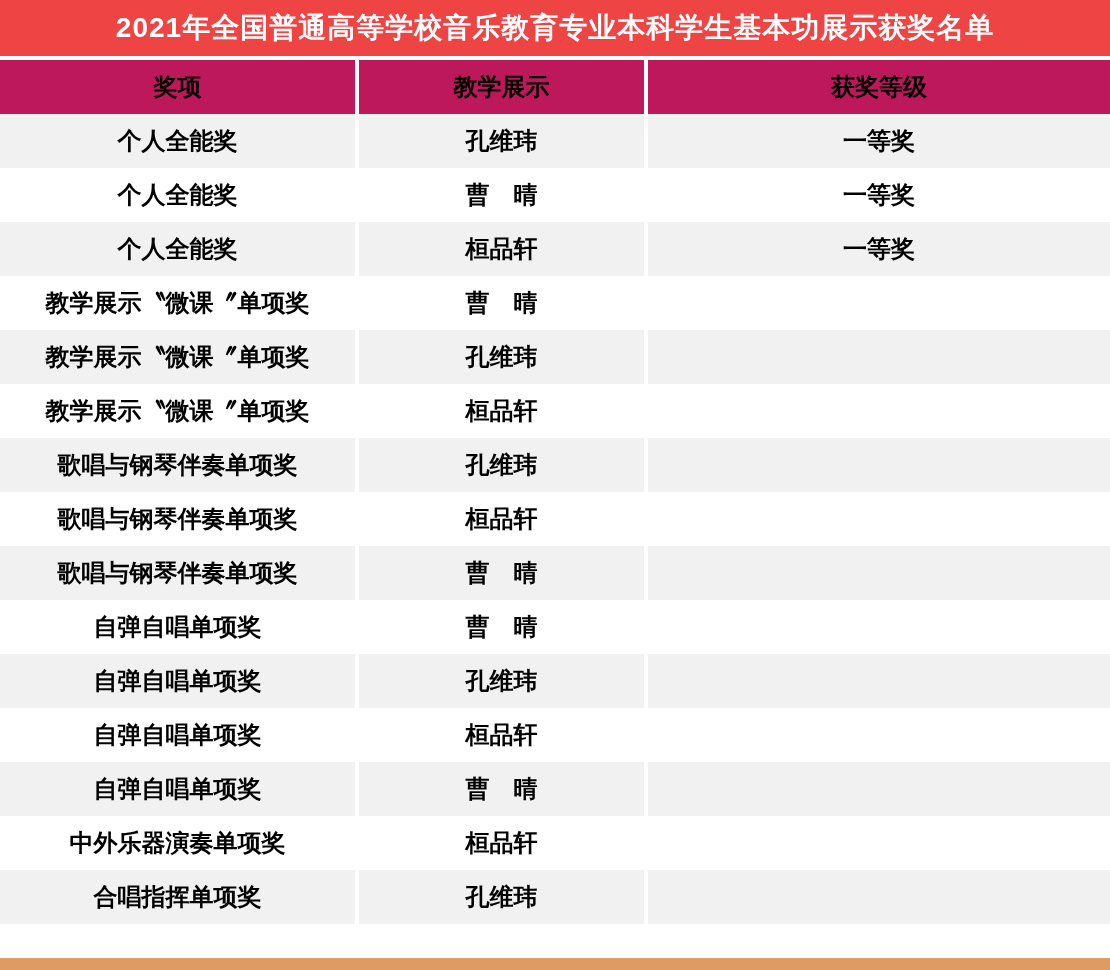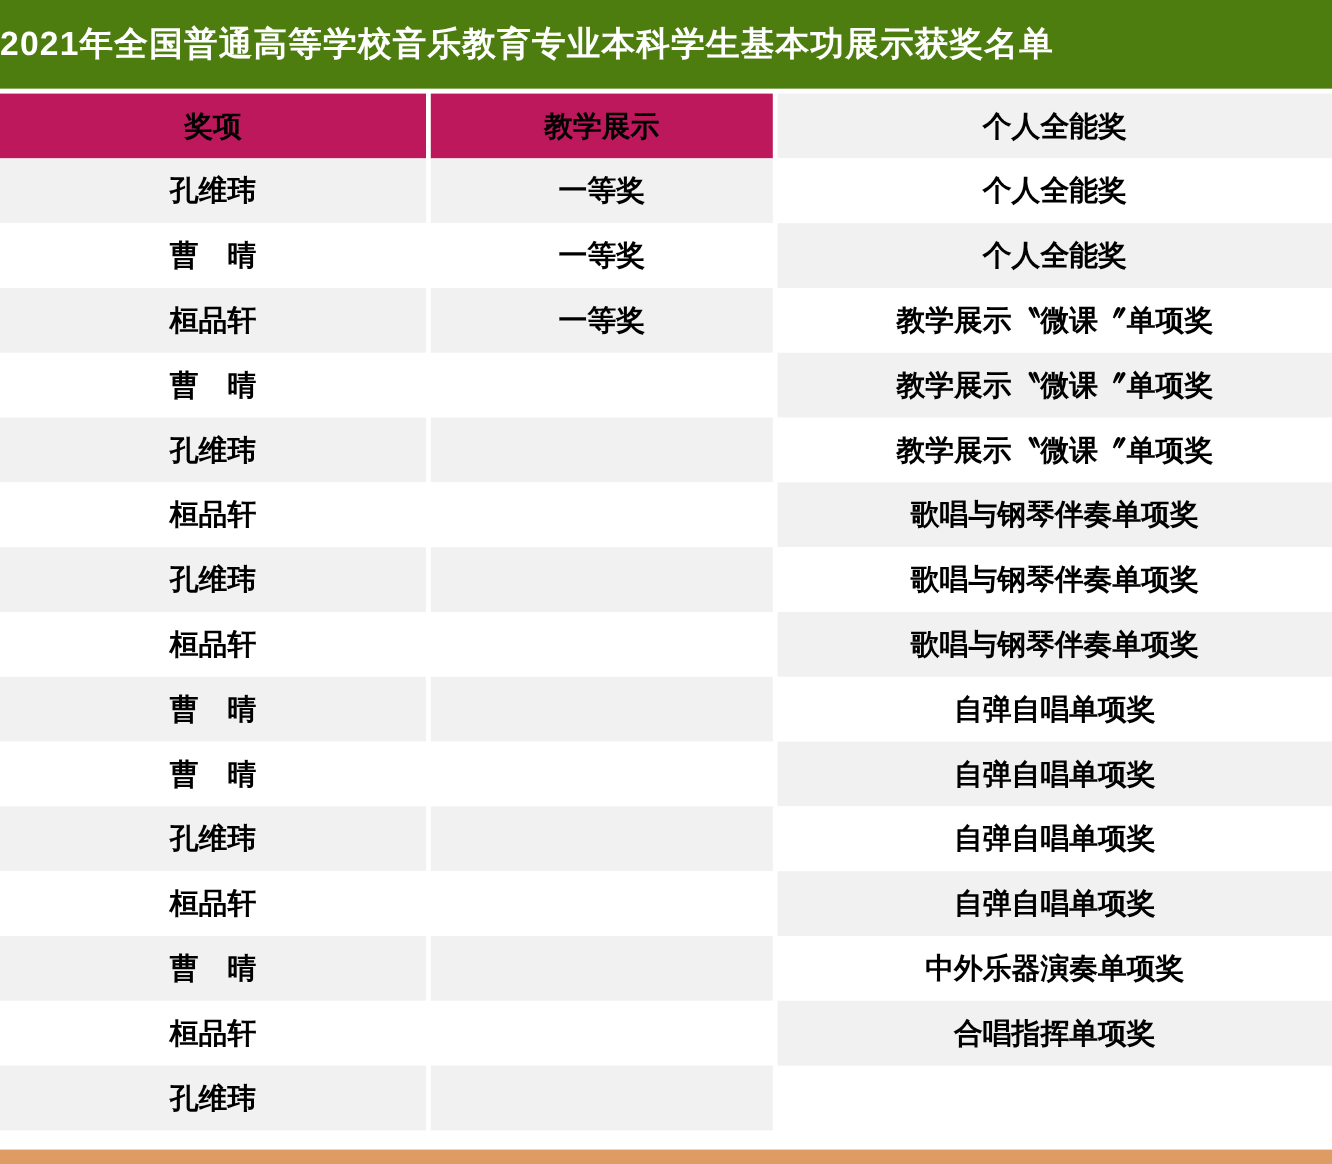--- a/index.html
+++ b/index.html
@@ -8,24 +8,25 @@
     background: #ffffff;
     font-family: "Liberation Sans", "DejaVu Sans", sans-serif;
     overflow: hidden;
   }
   .page {
     position: relative;
     width: 1110px; height: 970px;
     background: #ffffff;
   }
   .title-bar {
-    height: 74px;
-    background: #4d7c0f;
+    height: 56px;
+    background: #ef4444;
     display: flex;
     align-items: center;
+    justify-content: center;
   }
   .title-bar .title-text {
     color: #ffffff;
     font-size: 28px;
     font-weight: bold;
     letter-spacing: 1px;
   }
   .title-gap { height: 4px; background: #ffffff; }
   .awards-table {
     display: grid;
@@ -61,20 +62,21 @@
 
   <div class="title-bar">
     <span class="title-text">2021年全国普通高等学校音乐教育专业本科学生基本功展示获奖名单</span>
   </div>
 
   <div class="title-gap"></div>
 
   <div class="awards-table">
     <div class="cell header-cell">奖项</div>
     <div class="cell header-cell">教学展示</div>
+    <div class="cell header-cell">获奖等级</div>
 
     <div class="row shaded">
       <div class="cell">个人全能奖</div>
       <div class="cell">孔维玮</div>
       <div class="cell">一等奖</div>
     </div>
 
     <div class="row plain">
       <div class="cell">个人全能奖</div>
       <div class="cell">曹　晴</div>

